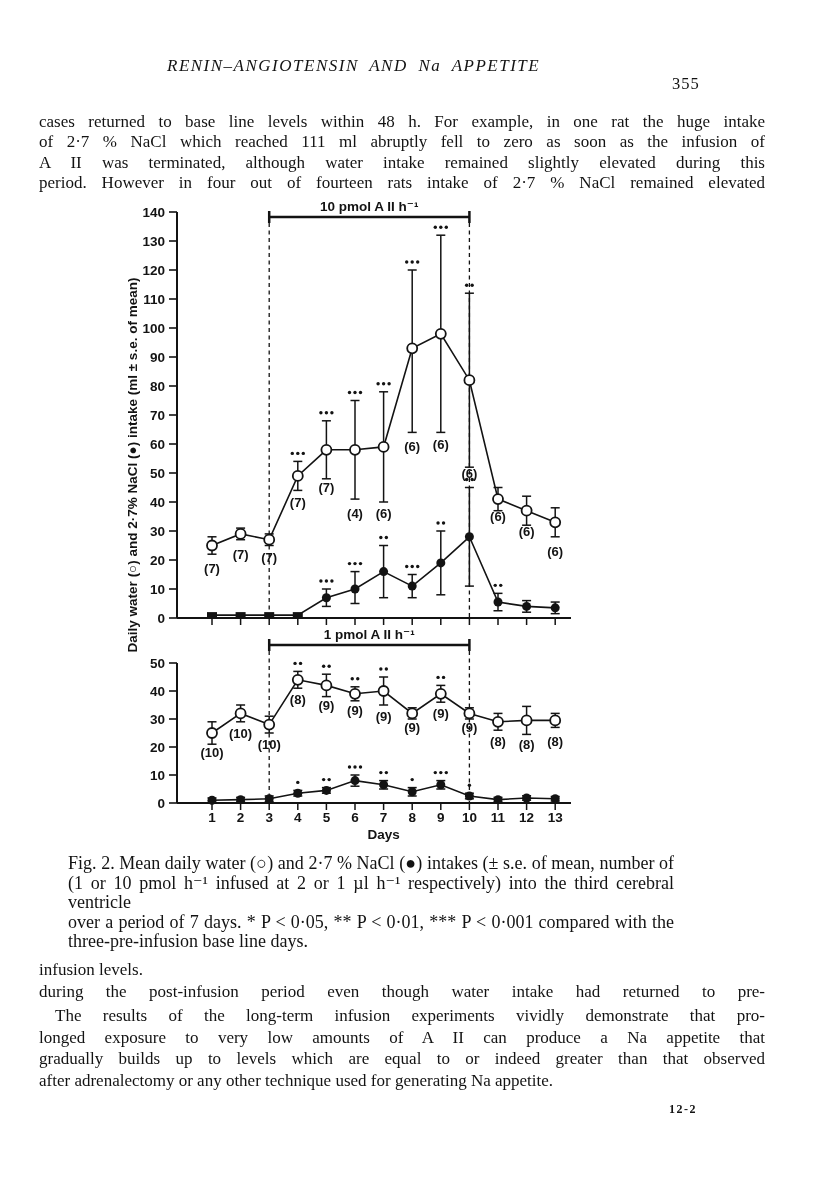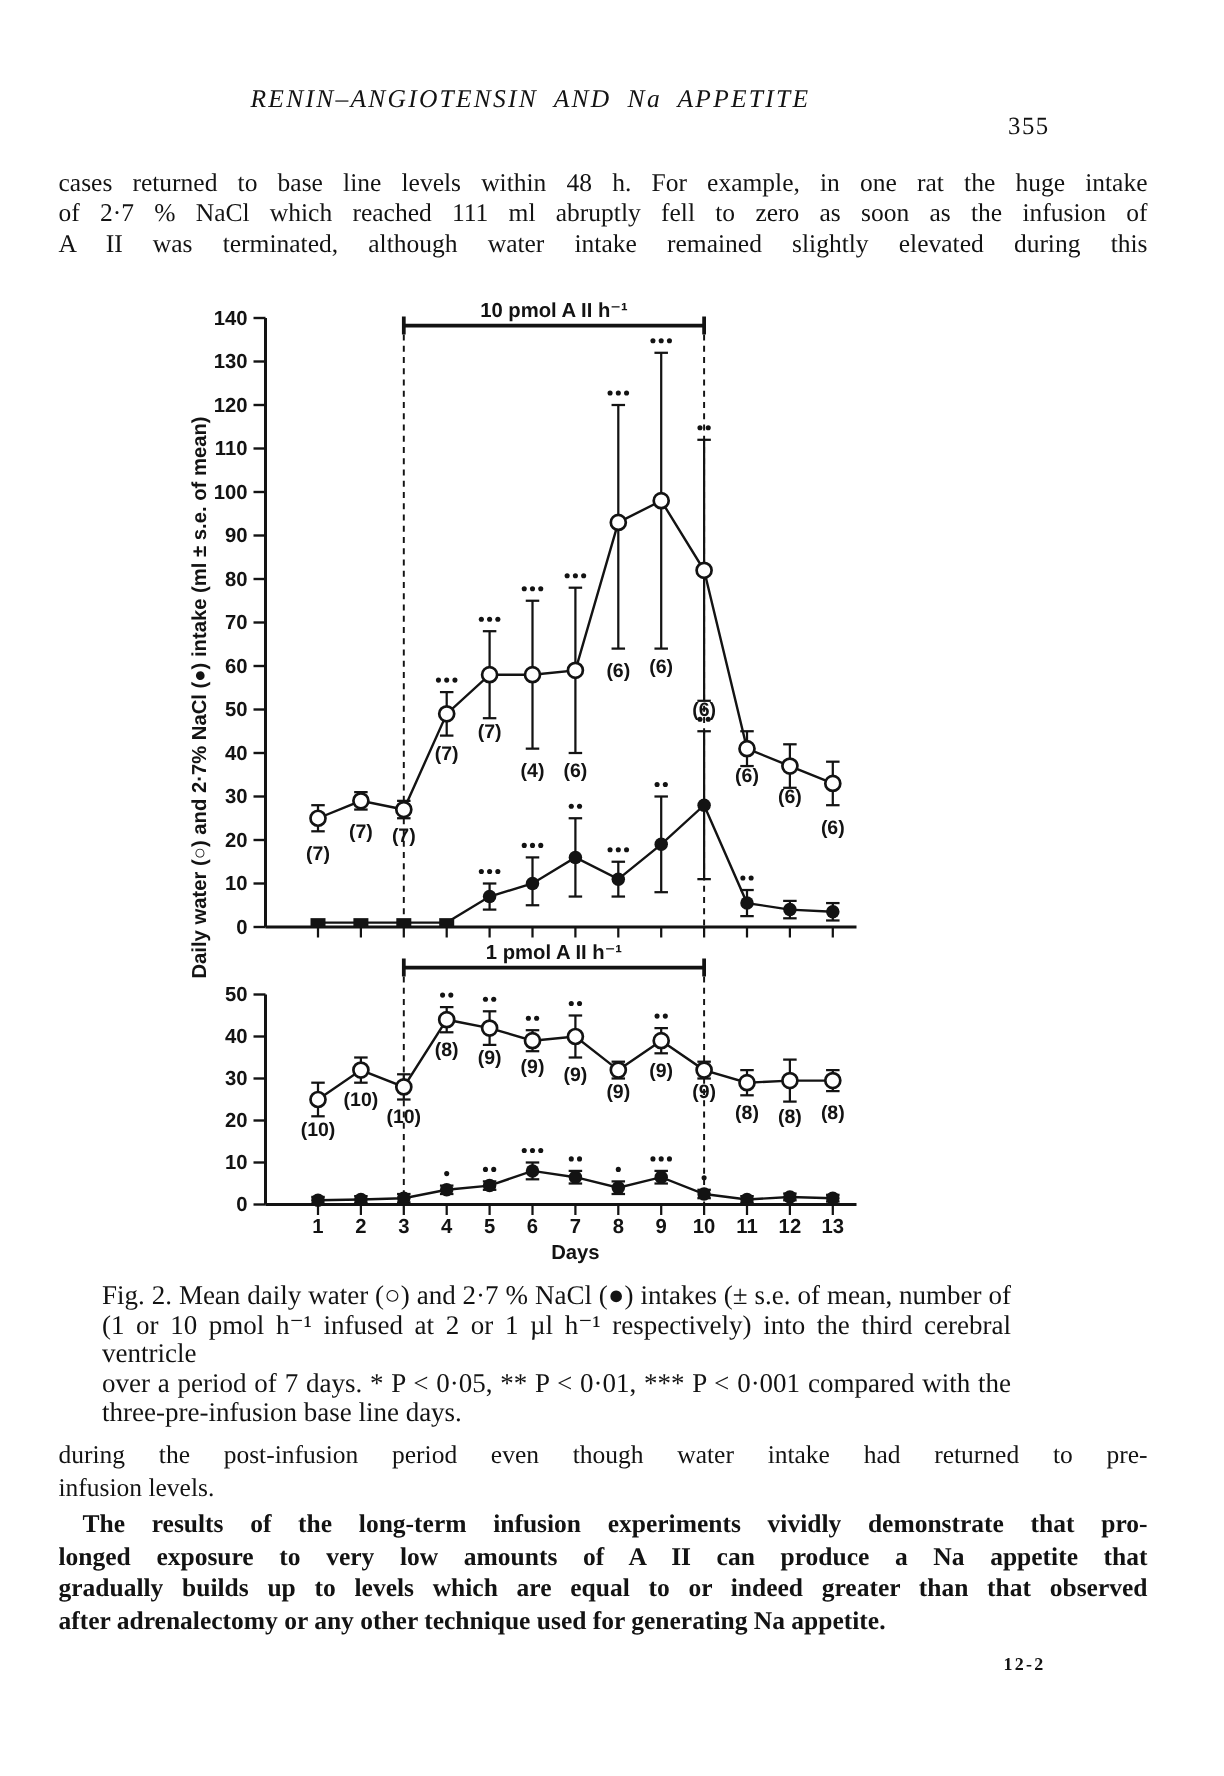--- a/index.html
+++ b/index.html
@@ -43,20 +43,21 @@
 
 <div class="page">
 
   <div class="abs running-head">RENIN–ANGIOTENSIN AND Na APPETITE</div>
   <div class="abs page-number">355</div>
 
   <div class="abs body-par" style="top:112px;">
       <div class="tline">cases returned to base line levels within 48 h. For example, in one rat the huge intake</div>
       <div class="tline">of 2·7 % NaCl which reached 111 ml abruptly fell to zero as soon as the infusion of</div>
       <div class="tline">A II was terminated, although water intake remained slightly elevated during this</div>
+      <div class="tline">period. However in four out of fourteen rats intake of 2·7 % NaCl remained elevated</div>
     </div>
 
   <svg class="abs fig" viewBox="0 0 816 1184">
       <line x1="177" y1="212" x2="177" y2="618" stroke="#131313" stroke-width="2"></line>
       <line x1="169" y1="618" x2="177" y2="618" stroke="#131313" stroke-width="1.6"></line>
       <text x="165" y="622.5" class="tick-label" text-anchor="end">0</text>
       <line x1="169" y1="589" x2="177" y2="589" stroke="#131313" stroke-width="1.6"></line>
       <text x="165" y="593.5" class="tick-label" text-anchor="end">10</text>
       <line x1="169" y1="560" x2="177" y2="560" stroke="#131313" stroke-width="1.6"></line>
       <text x="165" y="564.5" class="tick-label" text-anchor="end">20</text>
@@ -489,25 +490,25 @@
     </svg>
 
   <div class="abs fig-caption">
       <div class="tline">Fig. 2. Mean daily water (○) and 2·7 % NaCl (●) intakes (± s.e. of mean, number of</div>
       <div class="tline">(1 or 10 pmol h⁻¹ infused at 2 or 1 µl h⁻¹ respectively) into the third cerebral ventricle</div>
       <div class="tline">over a period of 7 days. * P &lt; 0·05, ** P &lt; 0·01, *** P &lt; 0·001 compared with the</div>
       <div class="tline tline-last">three-pre-infusion base line days.</div>
     </div>
 
   <div class="abs body-par2" style="top:959px;">
+      <div class="tline tline-last">infusion levels.</div>
       <div class="tline">during the post-infusion period even though water intake had returned to pre-</div>
-      <div class="tline tline-last">infusion levels.</div>
     </div>
 
-  <div class="abs body-par2" style="top:1005px;font-weight:bold;">
+  <div class="abs body-par2" style="top:1005px;">
       <div class="tline" style="text-indent: 16px;">The results of the long-term infusion experiments vividly demonstrate that pro-</div>
       <div class="tline">longed exposure to very low amounts of A II can produce a Na appetite that</div>
       <div class="tline">gradually builds up to levels which are equal to or indeed greater than that observed</div>
       <div class="tline tline-last">after adrenalectomy or any other technique used for generating Na appetite.</div>
     </div>
 
   <div class="abs signature">12-2</div>
 
 </div>
 

